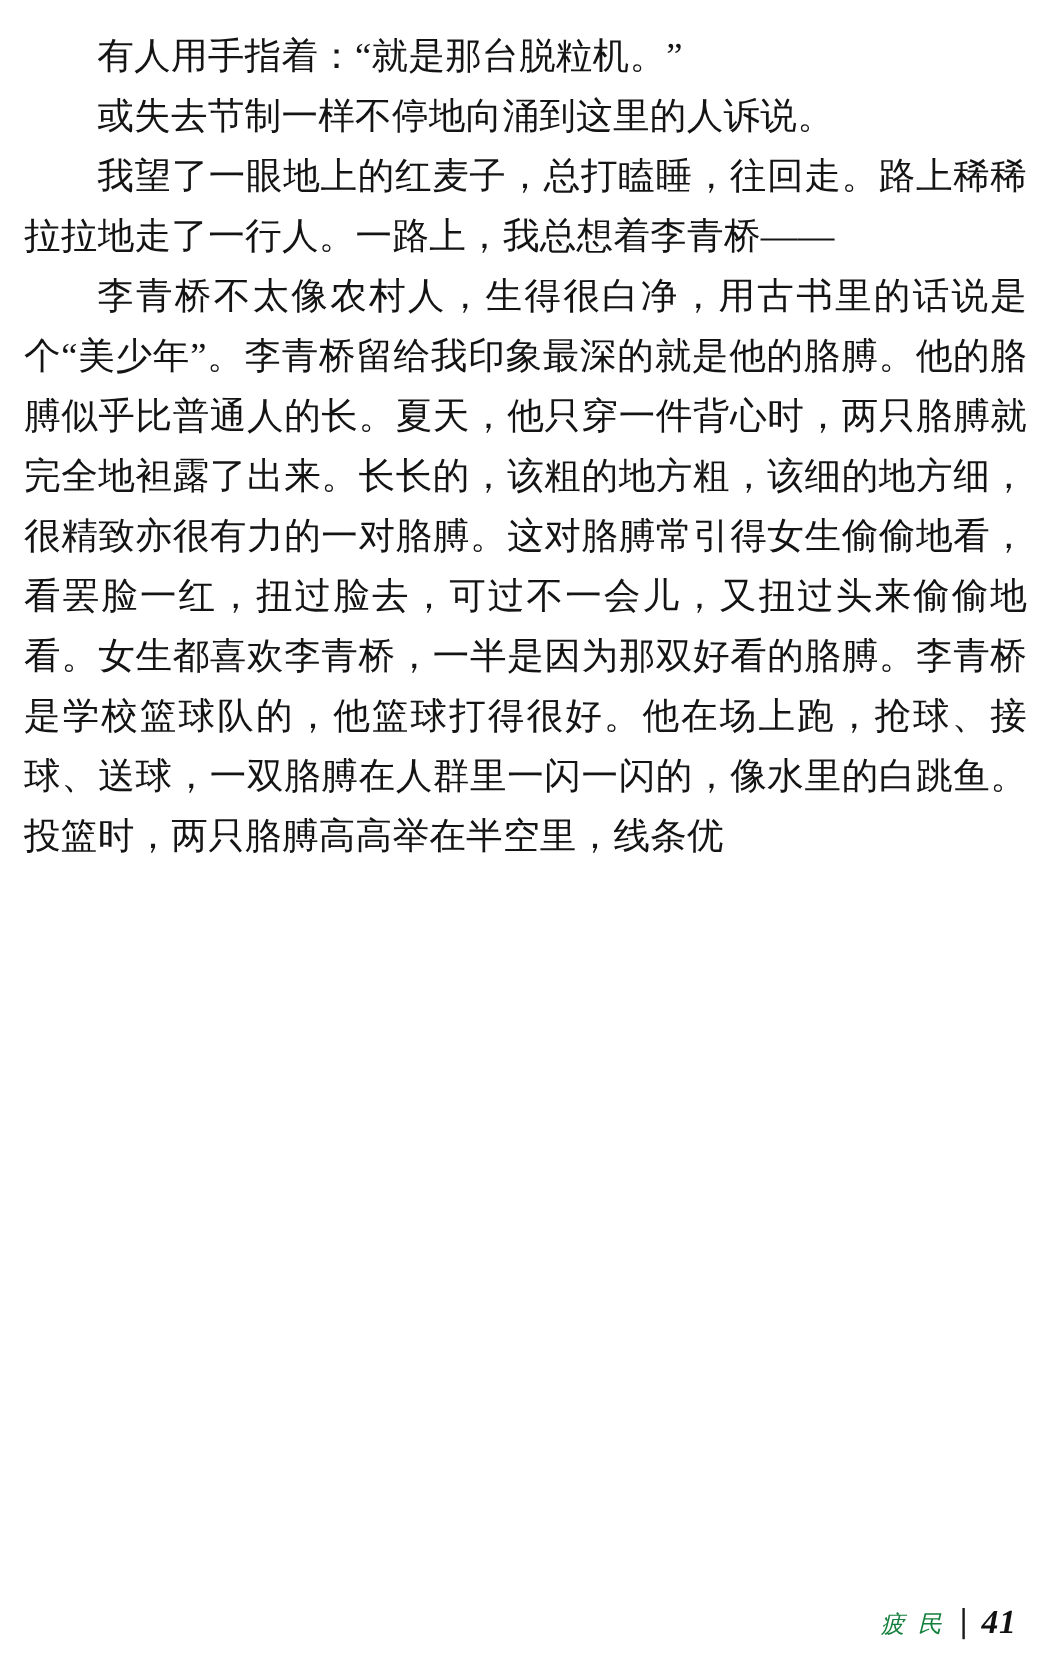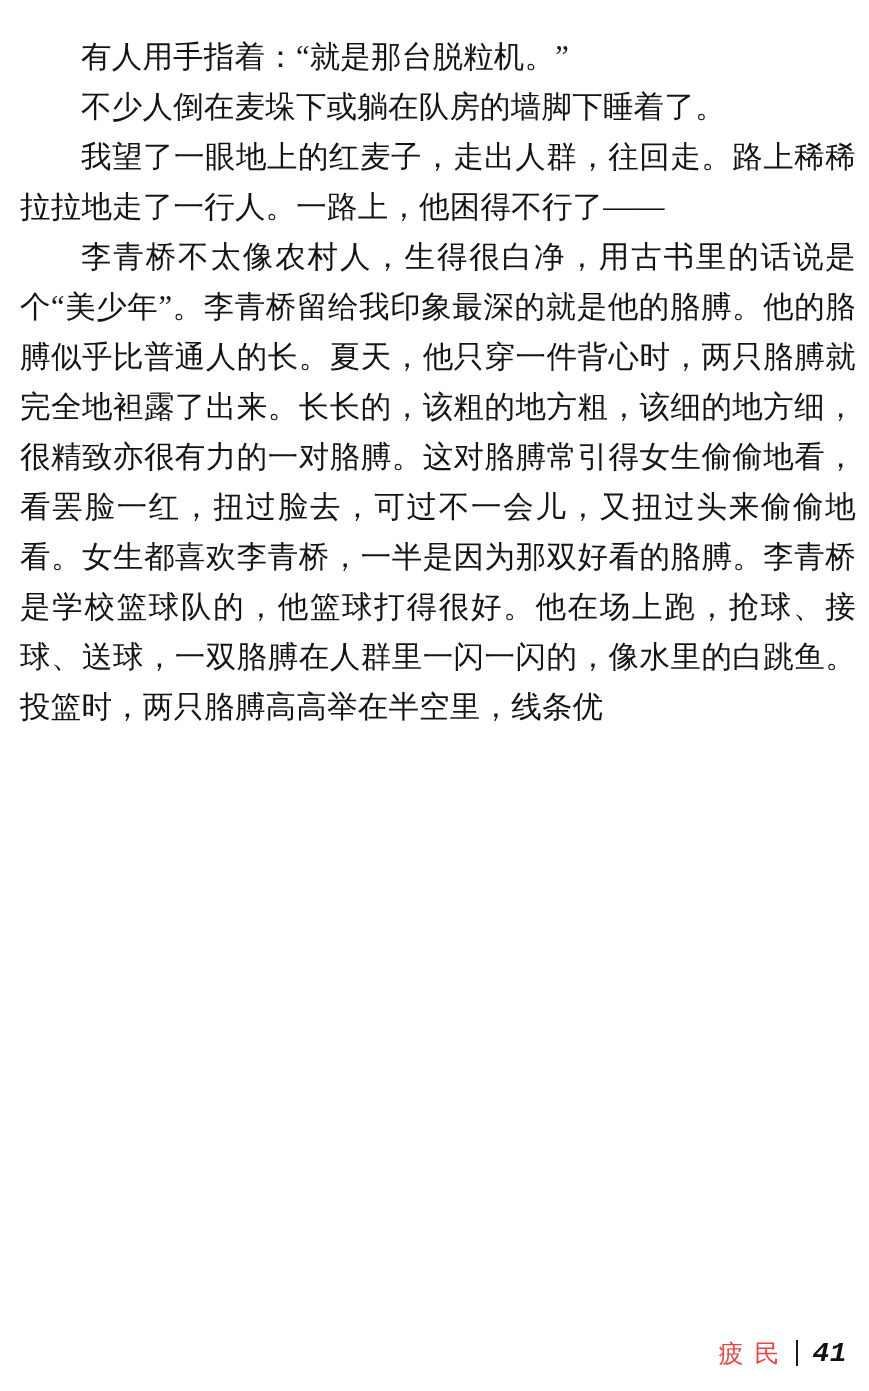--- a/index.html
+++ b/index.html
@@ -21,21 +21,21 @@
     left: 0;
     top: 0;
     width: 869px;
     height: 1391px;
     background: #ffffff;
   }
 
   #text-block {
     position: absolute;
     left: 20px;
-    top: 32px;
+    top: 22px;
     width: 836px;
   }
 
   p.para {
     margin: 0;
     padding: 0;
     font-size: 30.5px;
     line-height: 50px;
     text-align: justify;
     text-align-last: left;
@@ -57,53 +57,54 @@
     position: absolute;
     right: 22px;
     bottom: 18px;
     display: flex;
     align-items: center;
     gap: 0px;
     height: 40px;
   }
 
   #footer .running-head {
-    font-size: 25px;
+    font-size: 20px;
     letter-spacing: 11px;
-    color: #ef4444;
+    color: #15803d;
     padding-right: 4px;
     font-family: "Liberation Serif", "DejaVu Serif", serif;
+    font-style: italic;
   }
 
   #footer .rule {
     display: inline-block;
     width: 2px;
     height: 26px;
     background: #1a1a1a;
     margin: 0 14px 0 2px;
   }
 
   #footer .folio {
     font-size: 28px;
     font-style: italic;
     font-weight: 700;
     color: #111111;
     letter-spacing: 0.5px;
-    font-family: Liberation Mono, monospace;
+    font-family: Liberation Serif, serif;
   }
 </style>
 </head>
 <body>
 
 <div id="page">
 
   <div id="text-block">
     <p class="para">有人用手指着：“就是那台脱粒机。”</p>
-    <p class="para">不少人倒在麦垛下或躺在队房的墙脚下睡着了。</p>
-    <p class="para">我望了一眼地上的红麦子，走出人群，往回走。路上稀稀拉拉地走了一行人。一路上，他困得不行了——</p>
+    <p class="para">或失去节制一样不停地向涌到这里的人诉说。</p>
+    <p class="para">我望了一眼地上的红麦子，总打瞌睡，往回走。路上稀稀拉拉地走了一行人。一路上，我总想着李青桥——</p>
     <p class="para">李青桥不太像农村人，生得很白净，用古书里的话说是个“美少年”。李青桥留给我印象最深的就是他的胳膊。他的胳膊似乎比普通人的长。夏天，他只穿一件背心时，两只胳膊就完全地袒露了出来。长长的，该粗的地方粗，该细的地方细，很精致亦很有力的一对胳膊。这对胳膊常引得女生偷偷地看，看罢脸一红，扭过脸去，可过不一会儿，又扭过头来偷偷地看。女生都喜欢李青桥，一半是因为那双好看的胳膊。李青桥是学校篮球队的，他篮球打得很好。他在场上跑，抢球、接球、送球，一双胳膊在人群里一闪一闪的，像水里的白跳鱼。投篮时，两只胳膊高高举在半空里，线条优</p>
   </div>
 
   <div id="footer">
     <span class="running-head">疲民</span>
     <span class="rule"></span>
     <span class="folio">41</span>
   </div>
 
 </div>

